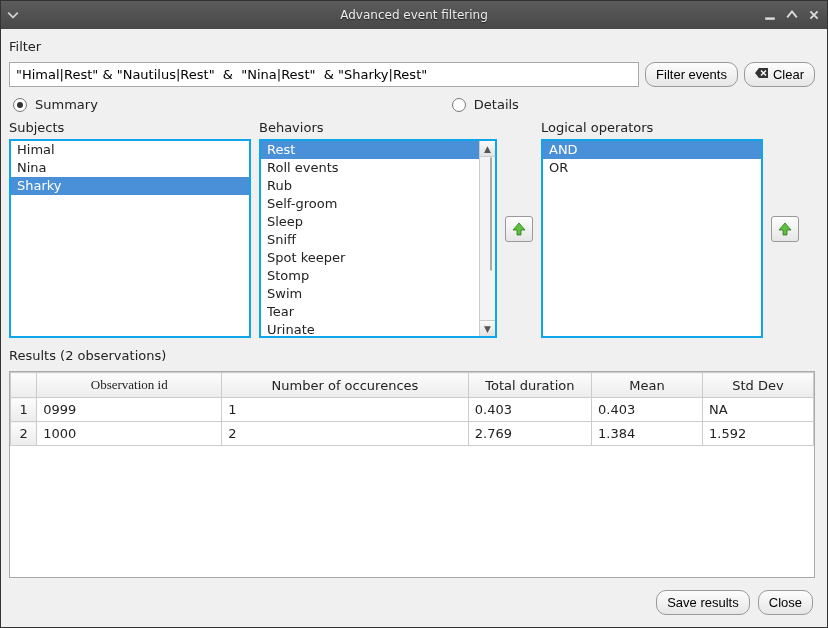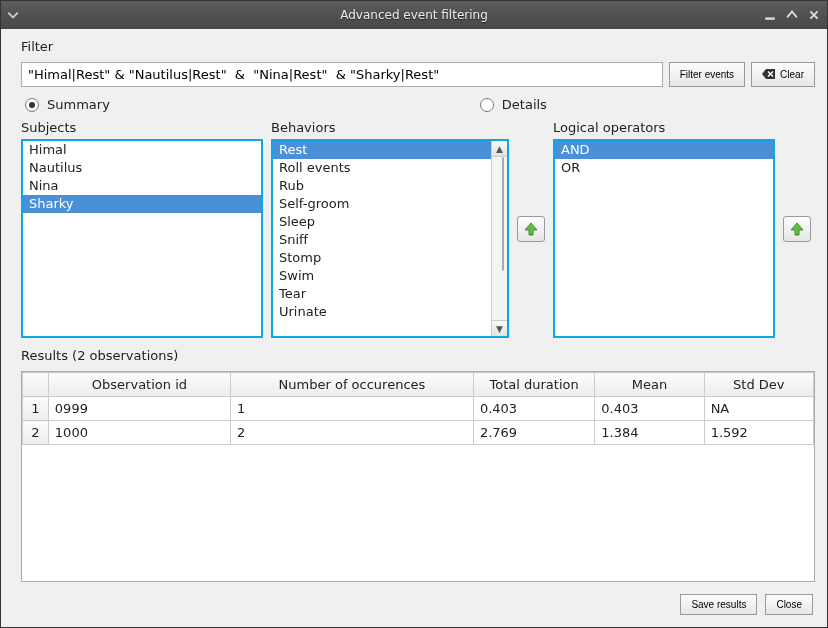--- a/index.html
+++ b/index.html
@@ -43,21 +43,21 @@
     margin-left: auto;
     display: flex;
     gap: 8px;
   }
   .titlebar .ctrl {
     width: 14px; height: 14px; display:inline-flex; align-items:center; justify-content:center;
     color:#ddd; cursor:pointer;
   }
   .content {
     flex: 1;
-    padding: 10px 12px 10px 20px;
+    padding: 10px 12px 10px 8px;
     display: flex;
     flex-direction: column;
     gap: 6px;
   }
   .section-label {
     font-size: 13px;
     margin-bottom: 2px;
   }
   .filter-row {
     display: flex;
@@ -69,30 +69,30 @@
     border: 1px solid #aaa;
     background: #fff;
     padding: 4px 6px;
     font-family: inherit;
     font-size: 13px;
   }
   .btn {
     border: 1px solid #999;
     background: linear-gradient(#fdfdfd,#e6e6e6);
     padding: 4px 10px;
-    font-size: 10px;
+    font-size: 13px;
     cursor: pointer;
-    border-radius: 0;
+    border-radius: 10px;
     display: inline-flex;
     align-items: center;
     gap: 4px;
   }
   .view-row {
     display: flex;
-    gap: 40px;
+    gap: 24px;
     padding: 4px 0 2px 4px;
   }
   .radio-wrap {
     display: inline-flex;
     align-items: center;
     gap: 8px;
     cursor: pointer;
   }
   .radio-wrap.left { }
   .radio-wrap.details { margin-left: 330px; }
@@ -199,21 +199,21 @@
   }
   table.results th {
     background: linear-gradient(#fcfcfc,#ececec);
     text-align: center;
   }
   table.results .rownum {
     width: 16px;
     background: linear-gradient(#fcfcfc,#ececec);
     text-align: center;
   }
-  .col-id { width: 150px; }
+  .col-id { width: 150px; font-family: Liberation Serif, serif; }
   .col-occ { width: 200px; }
   .col-dur { width: 100px; }
   .col-mean { width: 90px; }
   .col-std { width: 90px; }
   .footer {
     display:flex;
     justify-content:flex-end;
     gap:8px;
     padding: 6px 2px 2px 2px;
   }
@@ -284,37 +284,37 @@
       </label>
     </div>
 
     <div class="lists-row">
 
       <div class="list-col subjects">
         <div class="section-label">Subjects</div>
         <div class="listbox">
           <div class="list-inner" id="subjects-list">
               <div class="list-item">Himal</div>
-              <div class="list-item">Nautilus</div>
               <div class="list-item">Nina</div>
               <div class="list-item selected">Sharky</div>
             </div>
         </div>
       </div>
 
       <div class="list-col behaviors">
         <div class="section-label">Behaviors</div>
         <div class="listbox">
           <div class="list-inner" id="behaviors-list" style="right:16px;">
               <div class="list-item selected">Rest</div>
               <div class="list-item">Roll events</div>
               <div class="list-item">Rub</div>
               <div class="list-item">Self-groom</div>
               <div class="list-item">Sleep</div>
               <div class="list-item">Sniff</div>
+              <div class="list-item">Spot keeper</div>
               <div class="list-item">Stomp</div>
               <div class="list-item">Swim</div>
               <div class="list-item">Tear</div>
               <div class="list-item">Urinate</div>
             </div>
           <div class="scrollbar">
             <div class="sb-btn">▲</div>
             <div class="sb-track">
               <div class="sb-thumb"></div>
             </div>

